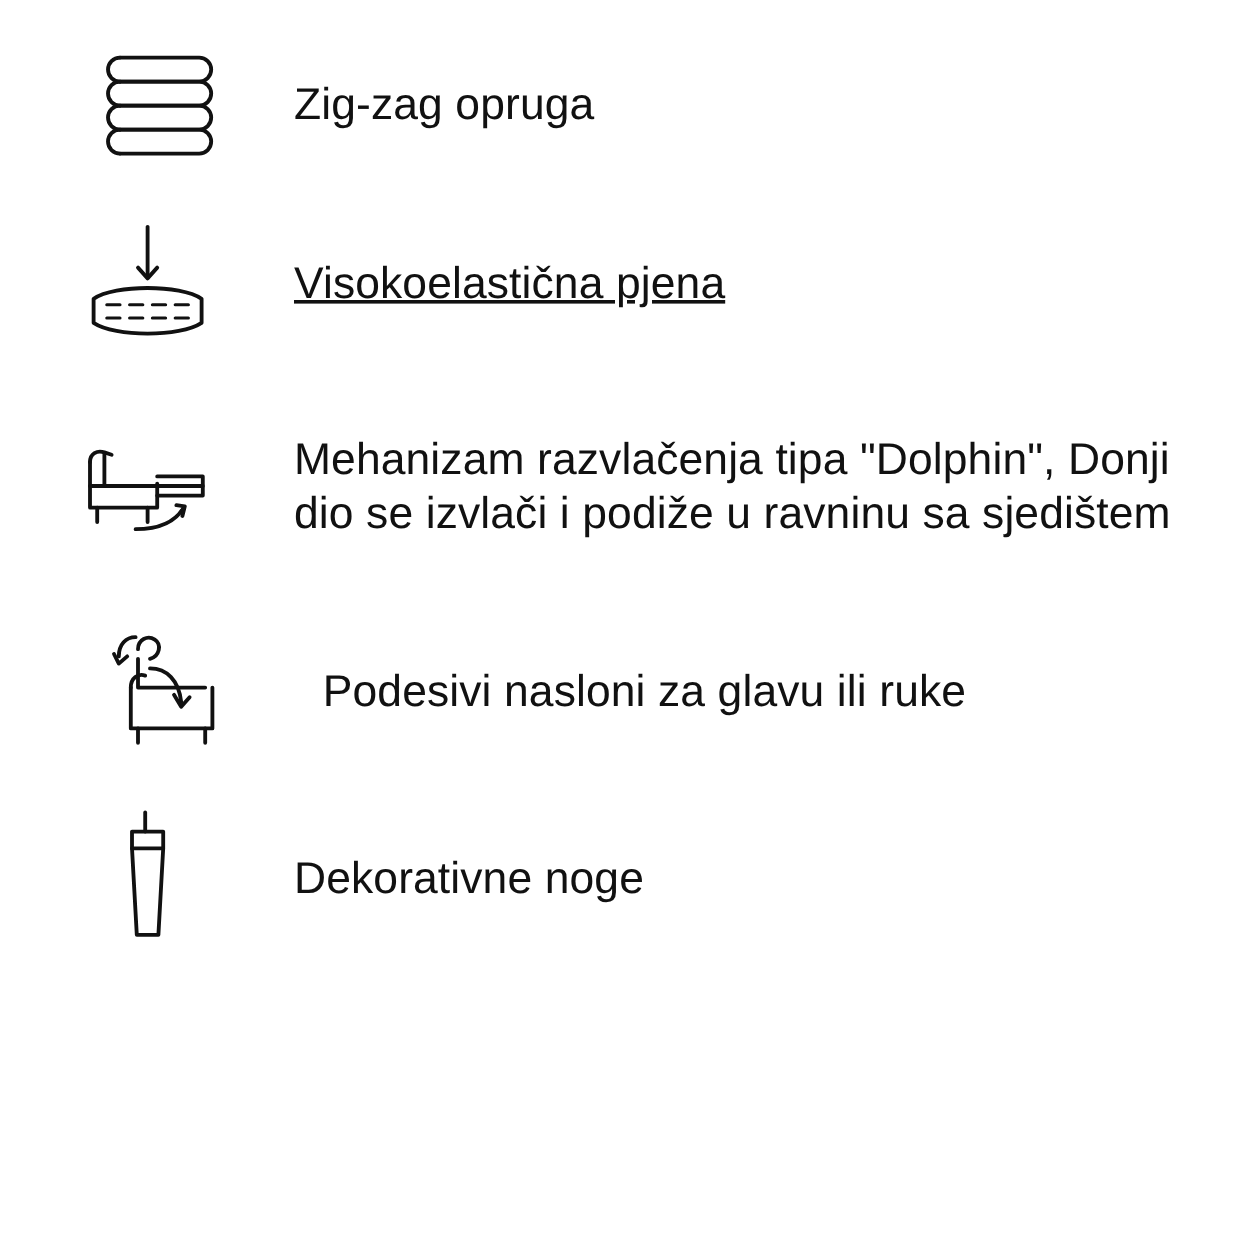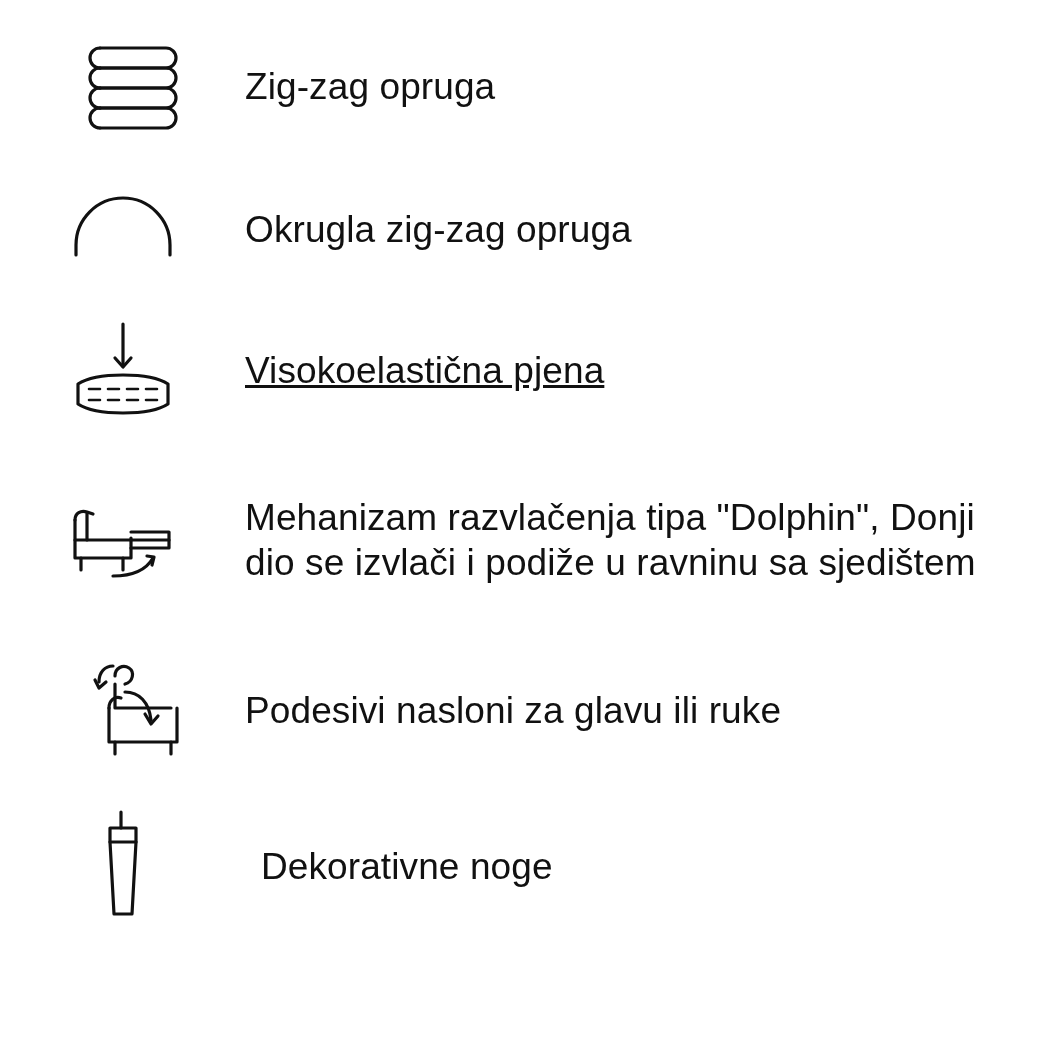--- a/index.html
+++ b/index.html
@@ -40,22 +40,22 @@
     letter-spacing: 0.1px;
     color: #111111;
     padding-right: 30px;
   }
   
   .r0 { height: 150px; }
   .r1 { height: 135px; }
   .r2 { height: 148px; text-decoration: underline; }
   .r3 { height: 190px; }
   .r4 { height: 152px; }
-  .r5 { height: 152px; }
-  .r6 { height: 160px; gap: 16px; }
+  .r5 { height: 152px; gap: 24px; }
+  .r6 { height: 160px; }
 
   svg { display: block; }
   .st { fill: none; stroke: #111111; stroke-width: 3.2; stroke-linecap: round; stroke-linejoin: round; }
   .st-thin { fill: none; stroke: #111111; stroke-width: 2.6; stroke-linecap: round; stroke-linejoin: round; }
 </style>
 </head>
 <body>
 
 <div class="feature-list">
 
@@ -70,30 +70,20 @@
           <path class="st" d="M42 26 a10 10 0 0 0 0 20"></path>
           <path class="st" d="M42 46 a10 10 0 0 0 0 20"></path>
           <path class="st" d="M42 66 a10 10 0 0 0 0 20"></path>
           <path class="st" d="M42 86 a10 10 0 0 0 0 20"></path>
         </svg>
       </span>
     </div>
     <div class="label-cell">Zig-zag opruga</div>
   </div>
 
-  <div class="feature-row r1">
-    <div class="icon-cell">
-      <span>
-        <svg width="130" height="110" viewBox="0 0 130 110">
-          <path class="st" d="M18 80 L18 70 A47 47 0 0 1 112 70 L112 80"></path>
-        </svg>
-      </span>
-    </div>
-    <div class="label-cell">Okrugla zig-zag opruga</div>
-  </div>
 
   <div class="feature-row r2">
     <div class="icon-cell">
       <span>
         <svg width="130" height="135" viewBox="0 0 130 135">
           <path class="st" d="M65 20 L65 62"></path>
           <path class="st" d="M57 54 L65 63 L73 54"></path>
           <path class="st" d="M20 80 C38 68 92 68 110 80 L110 100 C92 112 38 112 20 100 Z"></path>
           <path class="st-thin" d="M31 85 H42 M50 85 H61 M69 85 H80 M88 85 H99"></path>
           <path class="st-thin" d="M31 96 H42 M50 96 H61 M69 96 H80 M88 96 H99"></path>

